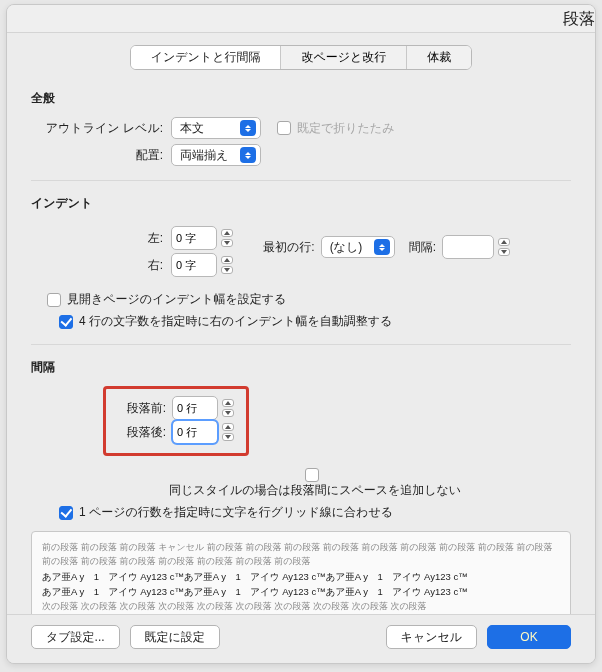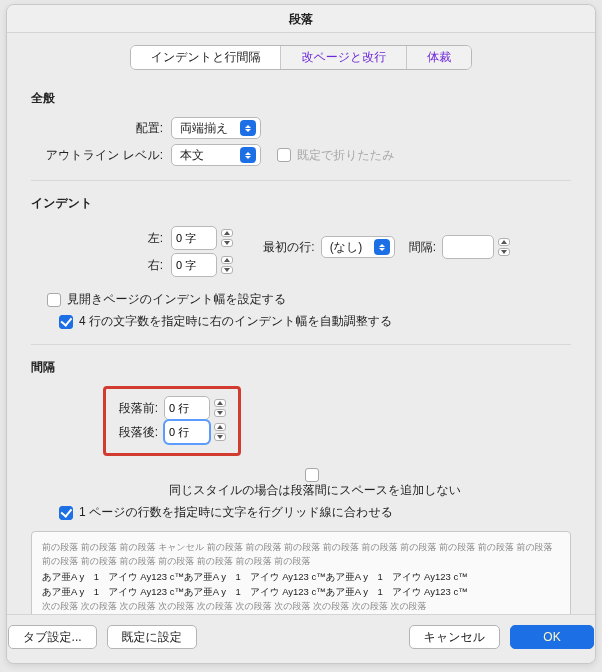--- a/index.html
+++ b/index.html
@@ -15,31 +15,31 @@
   .dialog {
     width: 590px; height: 660px; margin-top:4px;
     background: #ececec;
     border: 1px solid #c8c8c8;
     border-radius: 8px;
     box-shadow: 0 2px 6px rgba(0,0,0,0.1);
     display:flex; flex-direction:column;
     overflow:hidden;
   }
   .titlebar {
-    height: 28px; line-height:28px; text-align:center;
-    font-size:12px; font-weight:700;
+    height: 28px; line-height:28px; text-align:right;
+    font-size:16px; font-weight:400;
     border-bottom:1px solid #d4d4d4;
     background:#efefef;
   }
   .tabs { display:flex; justify-content:center; margin:12px 0; }
   .seg { display:flex; border:1px solid #b8b8b8; border-radius:6px; overflow:hidden; background:#fff;}
   .seg > div { padding:3px 20px; font-size:12px; border-right:1px solid #c8c8c8; cursor:default;}
   .seg > div:last-child { border-right:none; }
   .seg > div.sel { background:#fff; font-weight:500;}
-  .seg > div:not(.sel) { background:#f1f1f1; color:#6d28d9;}
+  .seg > div:not(.sel) { background:#f1f1f1; color:#000000;}
   .content { flex:1; padding:0 24px 10px 24px; overflow:hidden;}
   .section-title { font-weight:600; font-size:12px; margin:8px 0 10px 0; }
 
   .row { display:flex; align-items:center; margin:5px 0; }
   .label-right { width:140px; text-align:right; padding-right:8px; font-size:12px;}
   .label-mini { padding-right:6px; font-size:12px; }
 
   .select {
     display:inline-flex; align-items:center; justify-content:space-between;
     height:22px; background:#fff; border:1px solid #b8b8b8; border-radius:5px;
@@ -78,32 +78,32 @@
   .stepper { display:flex; flex-direction:column; margin-left:4px; gap:2px;}
   .stepper div { width:12px; height:8px; border:1px solid #b0b0b0; border-radius:3px; background:#fff; display:flex; align-items:center; justify-content:center;}
   .stepper div::before { content:""; width:0; height:0; border-left:3px solid transparent; border-right:3px solid transparent;}
   .stepper .up::before { border-bottom:4px solid #555;}
   .stepper .dn::before { border-top:4px solid #555;}
 
   .textfield { height:20px; border:1px solid #b8b8b8; border-radius:5px; background:#fff; width:60px;}
 
   .highlight-box {
     border:3px solid #d23b2f; border-radius:4px;
-    padding:6px 12px 8px 4px; display:inline-block;
+    padding:6px 12px 8px 12px; display:inline-block;
   }
 
   .preview {
     margin-top:10px; border:1px solid #c8c8c8; background:#fafafa;
     border-radius:4px; padding:8px 10px; font-size:9px; line-height:1.6;
     color:#888; height:92px; overflow:hidden;
   }
   .preview .body-line { color:#222; font-size:9.5px;}
 
   .footer {
-    display:flex; padding:10px 1px 14px; border-top:1px solid #d4d4d4;
+    display:flex; padding:10px 24px 14px; border-top:1px solid #d4d4d4;
     background:#ececec; gap:10px; align-items:center;
   }
   .btn {
     height:24px; padding:0 14px; border:1px solid #b4b4b4; border-radius:5px;
     background:#fff; font-size:12px; display:inline-flex; align-items:center; justify-content:center;
     cursor:default; min-width:60px;
   }
   .btn.primary { background:#1d6fe6; color:#fef9c3; border-color:#1d6fe6; font-weight:400; min-width:84px;}
   .spacer { flex:1; }
 
@@ -122,36 +122,36 @@
       <div>改ページと改行</div>
       <div>体裁</div>
     </div>
   </div>
 
   <div class="content">
 
     <div class="section-title">全般</div>
 
     <div class="row">
+      <div class="label-right">アウトライン レベル:</div>
+      <div class="select" style="min-width:90px">
+        <span>本文</span>
+        <span class="arrow"></span>
+      </div>
+      <div style="width:16px"></div>
+      <span class="checkbox"></span>
+      <span class="disabled-text">既定で折りたたみ</span>
+    </div>
+
+    <div class="row">
       <div class="label-right">配置:</div>
       <div class="select" style="min-width:90px">
         <span>両端揃え</span>
         <span class="arrow"></span>
       </div>
-    </div>
-
-    <div class="row">
-      <div class="label-right">アウトライン レベル:</div>
-      <div class="select" style="min-width:90px">
-        <span>本文</span>
-        <span class="arrow"></span>
-      </div>
-      <div style="width:16px"></div>
-      <span class="checkbox"></span>
-      <span class="disabled-text">既定で折りたたみ</span>
     </div>
 
     <hr class="sep">
 
     <div class="section-title">インデント</div>
 
     <div style="display:flex; align-items:flex-start;">
       <div>
         <div class="row">
           <div class="label-right" style="width:140px">左:</div>

